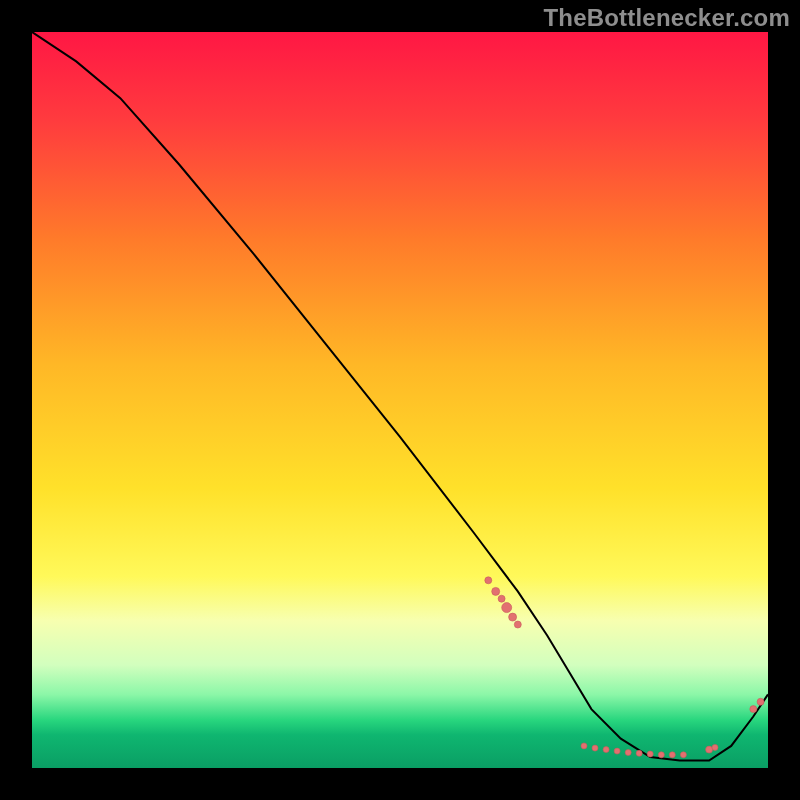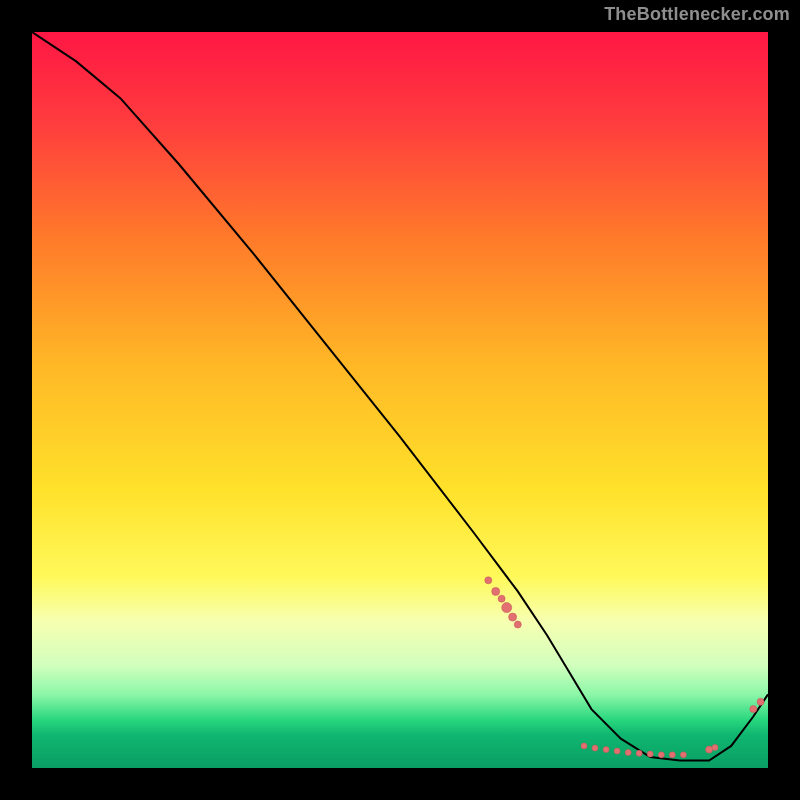--- a/index.html
+++ b/index.html
@@ -15,21 +15,21 @@
     position: relative;
     width: 800px;
     height: 800px;
     background: #000;
   }
   .attribution {
     position: absolute;
     top: 4px;
     right: 10px;
     color: #8e8e8e;
-    font-size: 18px;
+    font-size: 24px;
     font-weight: 600;
     letter-spacing: 0.2px;
   }
   .plot {
     position: absolute;
     left: 32px;
     top: 32px;
     width: 736px;
     height: 736px;
   }

